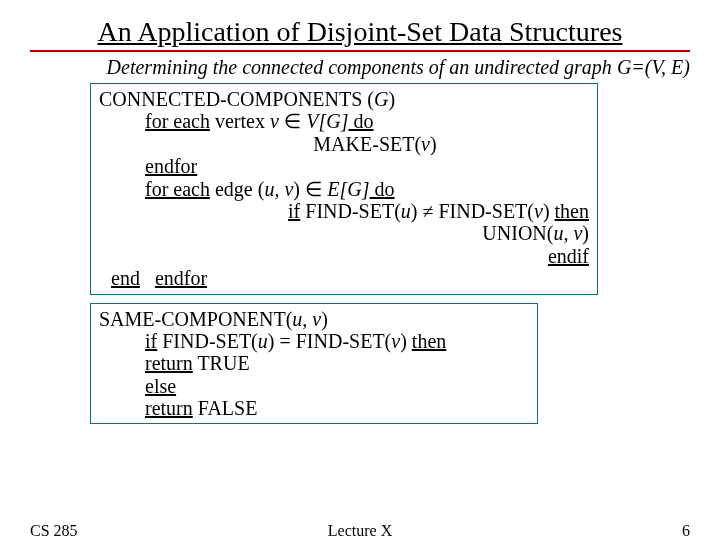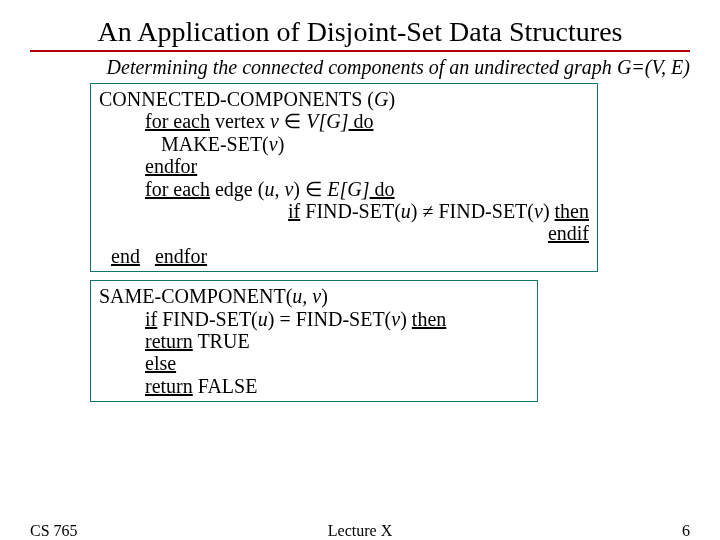--- a/index.html
+++ b/index.html
@@ -16,20 +16,21 @@
     width: 720px;
     height: 540px;
     position: relative;
     box-sizing: border-box;
     padding: 12px 30px 0 30px;
   }
   .title {
     font-size: 28px;
     text-align: center;
     margin: 4px 0 0 0;
+    text-decoration: underline;
   }
   .title-underline {
     height: 2px;
     background: #b30000;
     margin-top: 2px;
     width: 100%;
   }
   .subtitle {
     font-style: italic;
     font-size: 20px;
@@ -44,21 +45,21 @@
     padding: 4px 8px 4px 8px;
     font-size: 20px;
     line-height: 1.12;
     margin-top: 4px;
   }
   .codebox.second {
     margin-top: 8px;
     width: 430px;
   }
   .indent1 { padding-left: 46px; }
-  .indent2 { padding-left: 62px; }
+  .indent2 { padding-left: 62px; text-align: center; }
   .indent3 { padding-left: 90px; text-align: right; }
   .it { font-style: italic; }
   .u { text-decoration: underline; }
   .elem {
     font-family: "Times New Roman", serif;
   }
   .footer {
     position: absolute;
     bottom: 18px;
     left: 30px;
@@ -105,20 +106,23 @@
     </div>
     <div class="indent1">
       <span class="u">endfor</span>
     </div>
     <div class="indent1">
       <span class="u">for each</span><span> edge (</span><span class="it">u</span><span class="it">, </span><span class="it">v</span><span>)</span><span class="elem"> ∈ </span><span class="it">E[G]</span><span class="u"> do</span>
     </div>
     <div class="indent3">
       <span class="u">if</span><span>  FIND-SET(</span><span class="it">u</span><span>)  ≠  FIND-SET(</span><span class="it">v</span><span>) </span><span class="u">then</span>
     </div>
+    <div class="indent3" style="padding-left:110px;">
+      <span>UNION(</span><span class="it">u</span><span class="it">, </span><span class="it">v</span><span>)</span>
+    </div>
     <div class="indent3">
       <span class="u">endif</span>
     </div>
     <div>
       <span class="end-left u">end</span>
       <span class="u" style="padding-left:10px;">endfor</span>
     </div>
   </div>
 
   <div class="codebox second">
@@ -133,17 +137,17 @@
     </div>
     <div class="indent1">
       <span class="u">else</span>
     </div>
     <div class="indent1">
       <span class="u">return</span><span> FALSE</span>
     </div>
   </div>
 
   <div class="footer">
-    <span class="footer-left">CS 765</span>
+    <span class="footer-left">CS 285</span>
     <span class="footer-center">Lecture X</span>
     <span class="footer-right">6</span>
   </div>
 </div>
 
 </body></html>

